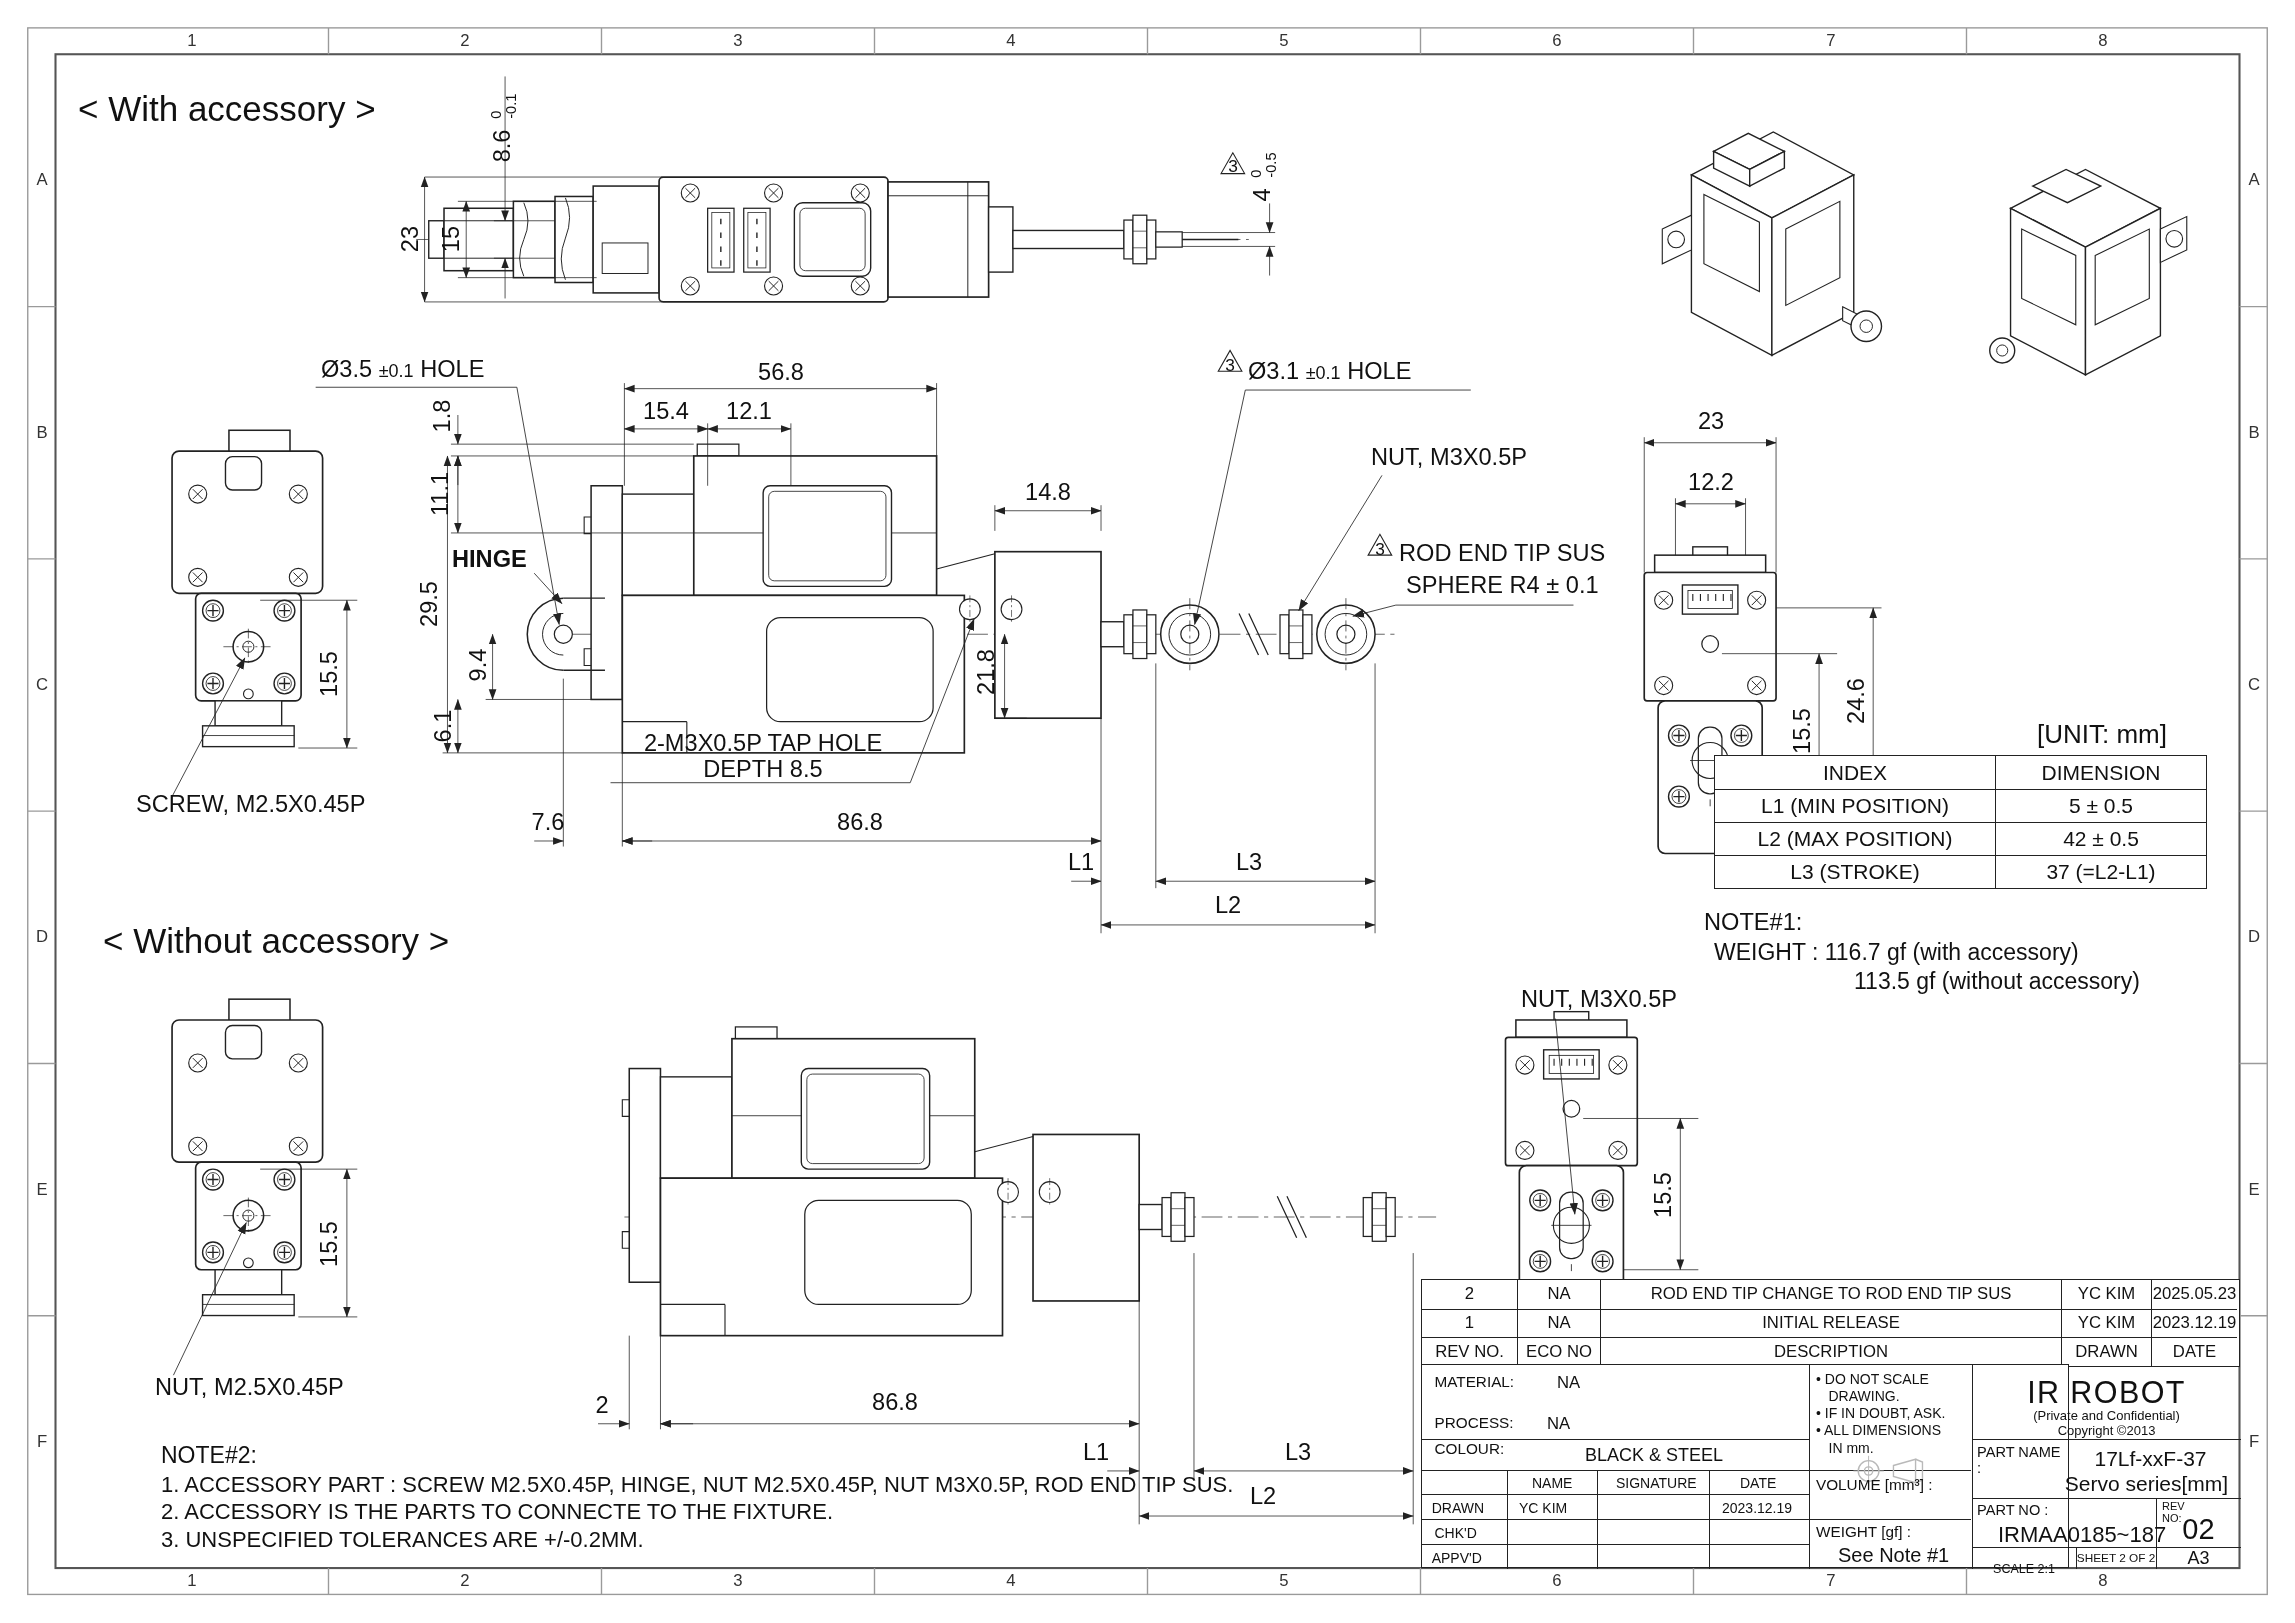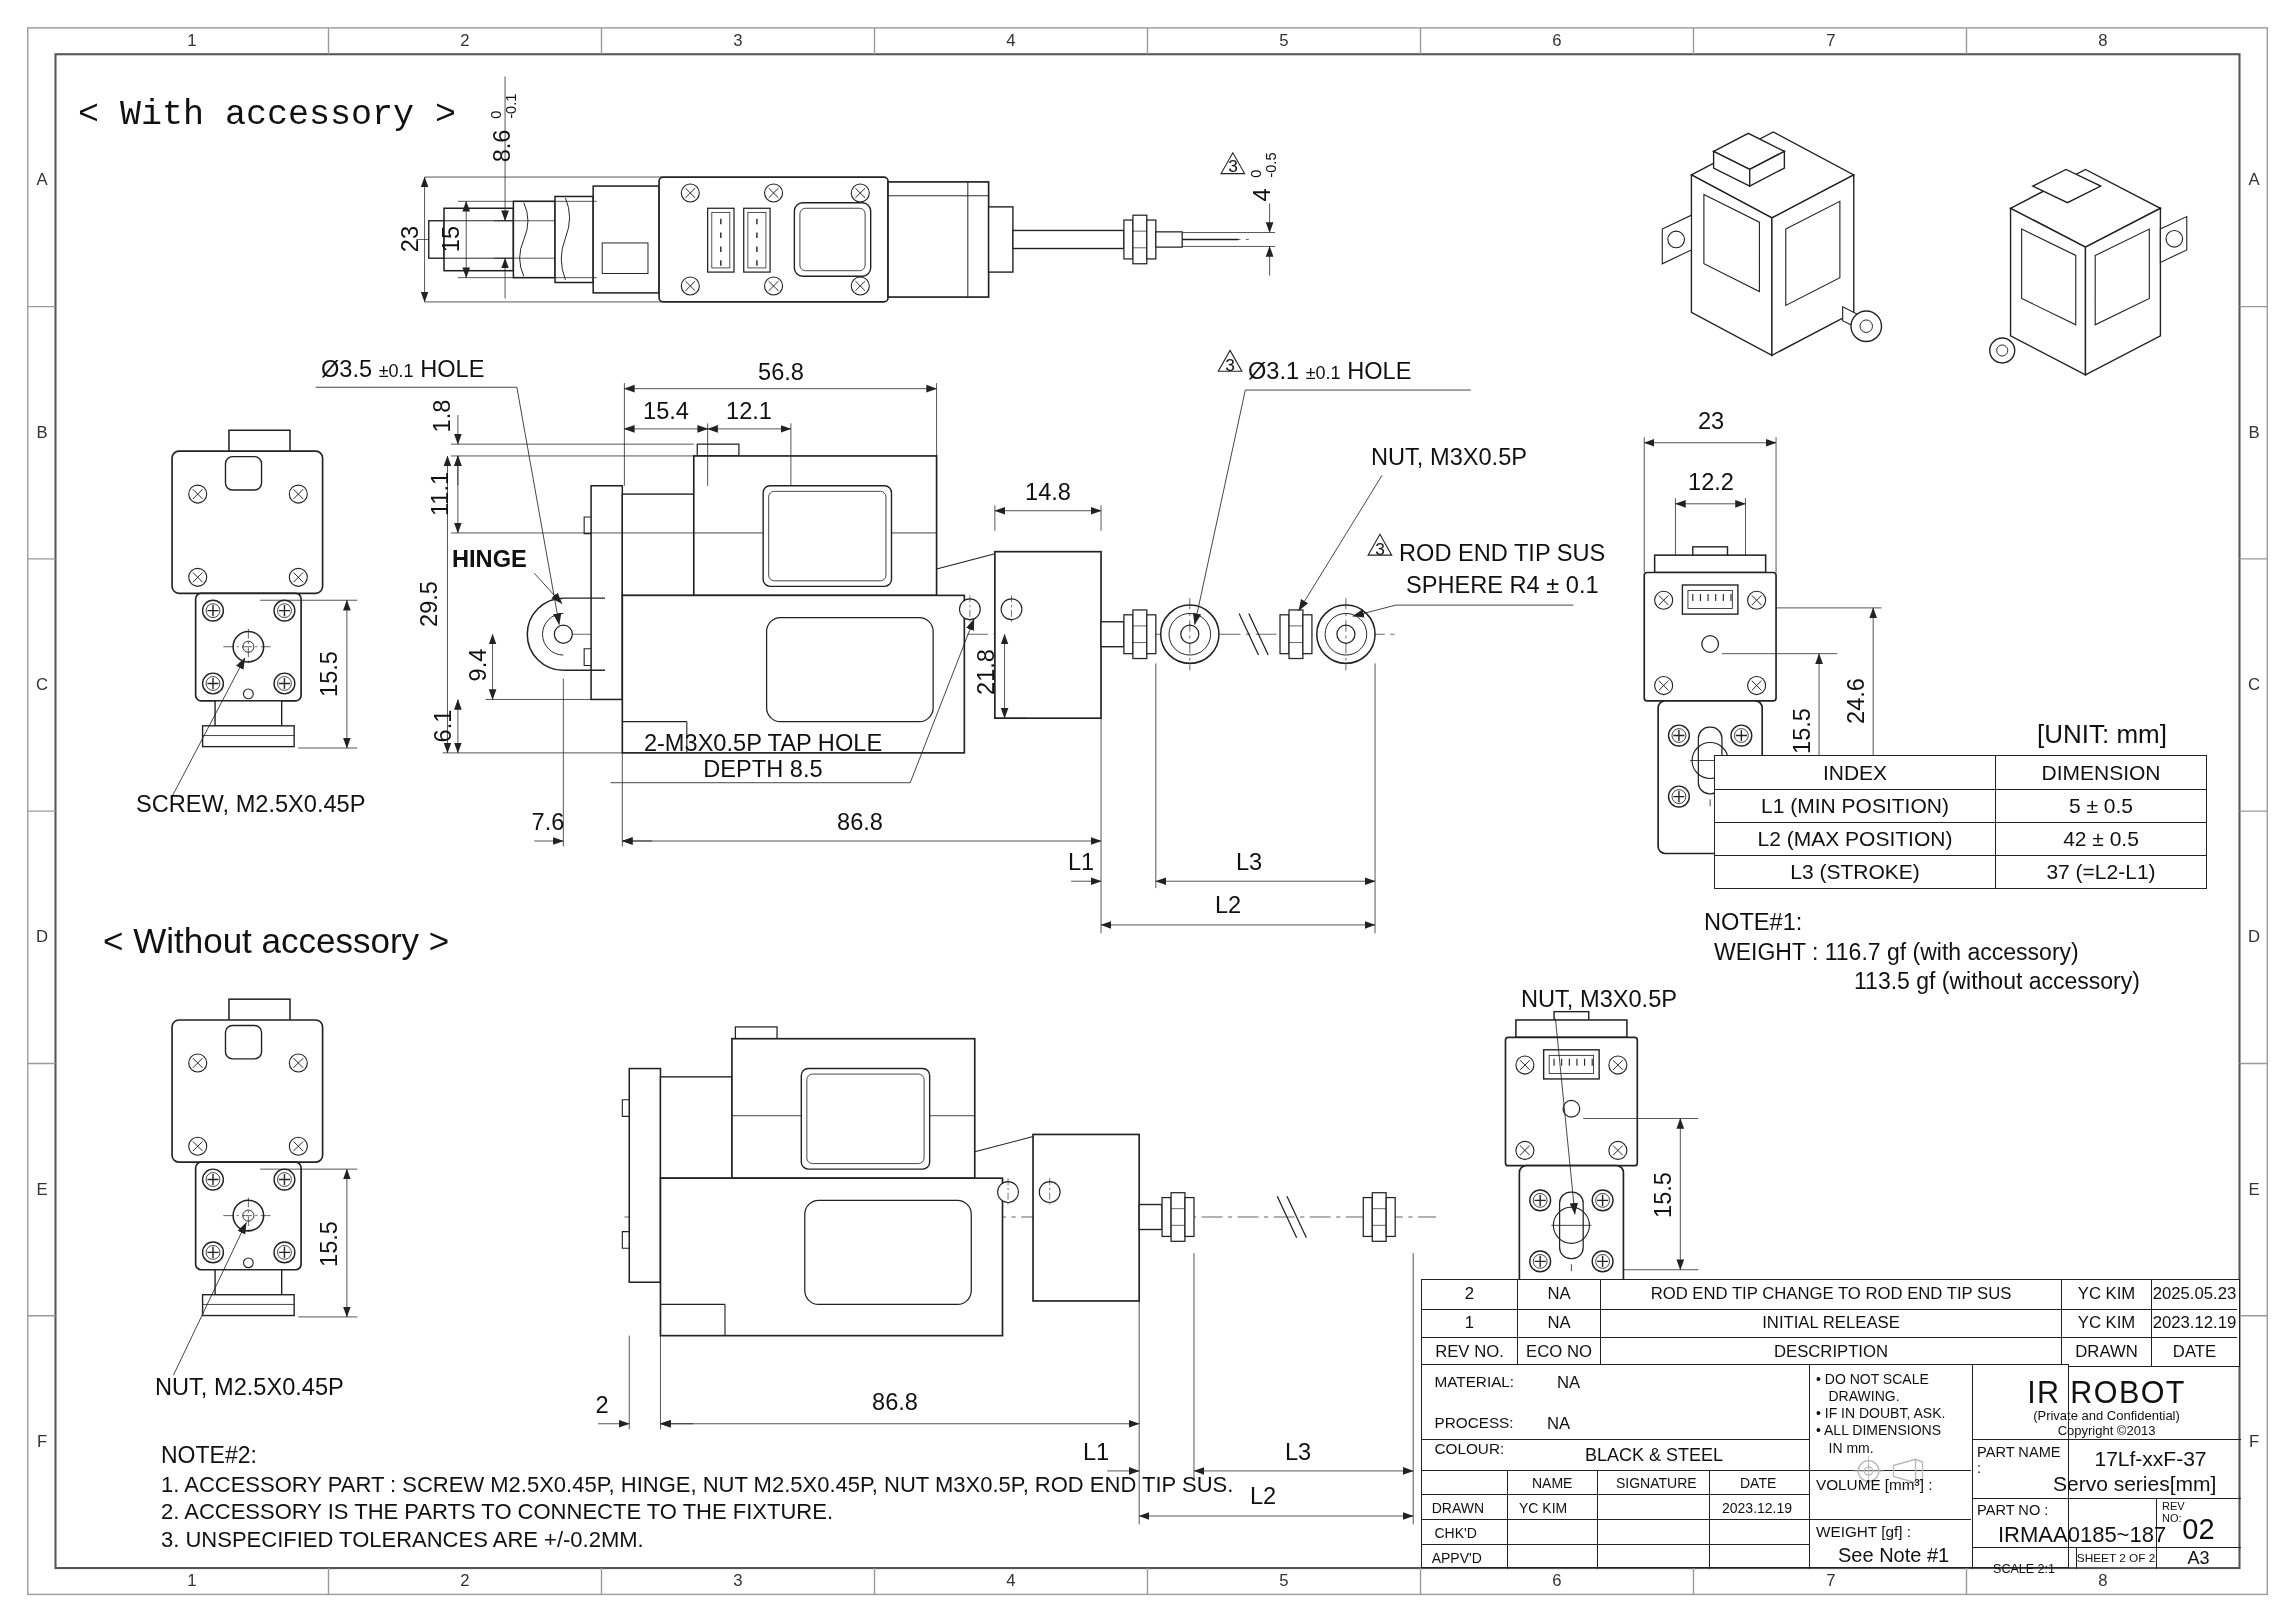--- a/index.html
+++ b/index.html
@@ -309,21 +309,21 @@
 </g>
 
 <g>
   <use href="#gRear" transform="translate(-200,670)"></use>
   <path d="M2282,1612 H2448 M2340,1830 H2448" stroke="#222" stroke-width="1.1"></path>
   <path d="M2422,1612 V1830" stroke="#222" stroke-width="1.1" marker-start="url(#ar)" marker-end="url(#ar)"></path>
   <path d="M2242,1468 L2270,1750" stroke="#222" stroke-width="1.2" marker-end="url(#ar)"></path>
 </g>
 </svg>
 
-<div class="lbl" style="left:78px;top:96px;font-size:35px;font-family:Liberation Mono, monospace;">&lt; With accessory &gt;</div>
+<div class="lbl" style="left:78px;top:90px;font-size:35px;">&lt; With accessory &gt;</div>
 <div class="lbl" style="left:103px;top:922px;font-size:35px;">&lt; Without accessory &gt;</div>
 
 <div class="lbl cr" style="left:411px;top:239px;font-size:23.6px;">23</div>
 <div class="lbl cr" style="left:452px;top:239px;font-size:23.6px;">15</div>
 <div class="lbl cr" style="left:504px;top:128px;font-size:23.6px;">
   <span>8.6</span>
   <span class="tolstack">
         <i>0</i>
         <i>-0.1</i>
       </span>
@@ -477,21 +477,21 @@
   <div class="tb-lab" style="left:416px;top:179px;font-size:20px;">See Note #1</div>
 
   <div class="hln" style="left:550px;top:74px;width:269px;"></div>
   <div class="hln" style="left:550px;top:133px;width:269px;"></div>
   <div class="hln" style="left:550px;top:182px;width:269px;"></div>
   <div class="tb-lab" style="left:550px;top:9.7px;width:269px;text-align:center;font-size:30.5px;letter-spacing:1.4px;">IR ROBOT</div>
   <div class="tb-lab" style="left:550px;top:43px;width:269px;text-align:center;font-size:13px;">(Private and Confidential)</div>
   <div class="tb-lab" style="left:550px;top:58px;width:269px;text-align:center;font-size:13px;">Copyright ©2013</div>
   <div class="tb-lab" style="left:555px;top:79px;font-size:14.6px;">PART NAME :</div>
   <div class="tb-lab" style="left:645px;top:82px;width:167px;text-align:center;font-size:21px;">17Lf-xxF-37</div>
-  <div class="tb-lab" style="left:631px;top:107px;width:187px;text-align:left;font-size:21px;">Servo series[mm]</div>
+  <div class="tb-lab" style="left:631px;top:107px;width:187px;text-align:center;font-size:21px;">Servo series[mm]</div>
   <div class="vln" style="left:734px;top:133px;height:71px;"></div>
   <div class="tb-lab" style="left:555px;top:137px;font-size:14.6px;">PART NO :</div>
   <div class="tb-lab" style="left:576px;top:157px;font-size:22px;">IRMAA0185~187</div>
   <div class="tb-lab" style="left:740px;top:135px;font-size:11px;">REV NO:</div>
   <div class="tb-lab" style="left:734px;top:148px;width:85px;text-align:center;font-size:29px;">02</div>
   <div class="vln" style="left:654px;top:182px;height:22px;"></div>
   <div class="tb-lab" style="left:550px;top:186px;width:104px;text-align:center;font-size:12.5px;margin-top:11px;">SCALE  2:1</div>
   <div class="tb-lab" style="left:654px;top:186px;width:80px;text-align:center;font-size:11.8px;">SHEET 2 OF 2</div>
   <div class="tb-lab" style="left:734px;top:183px;width:85px;text-align:center;font-size:18px;">A3</div>
 </div>

